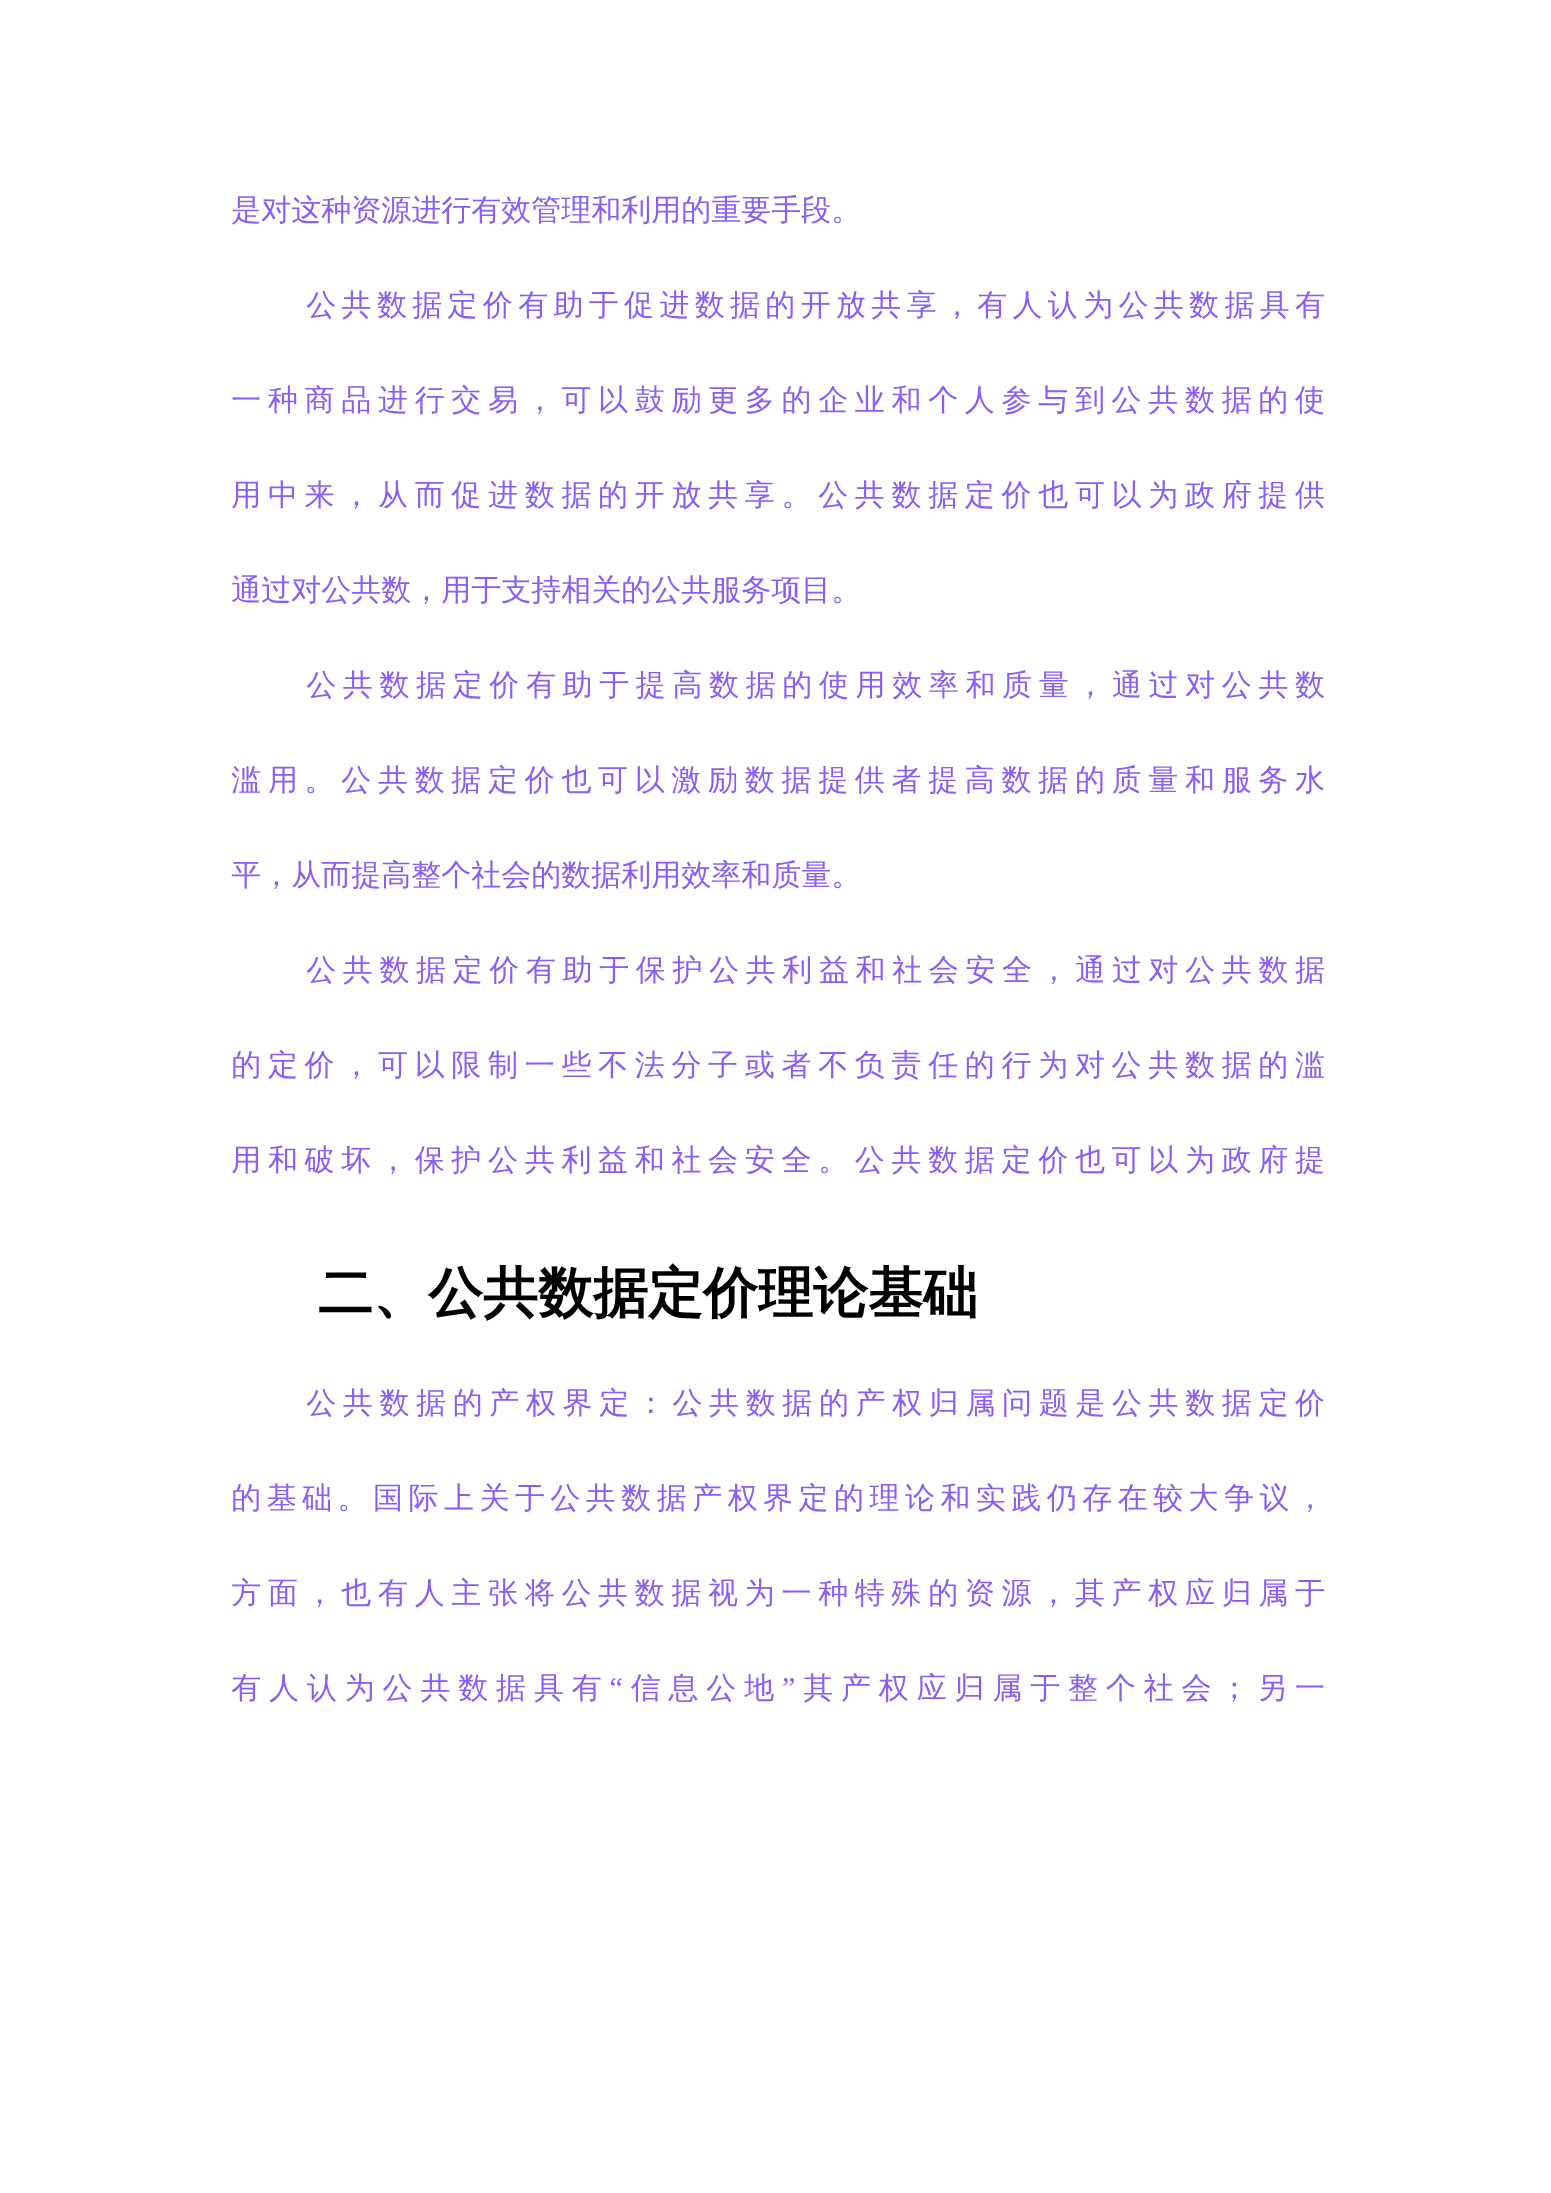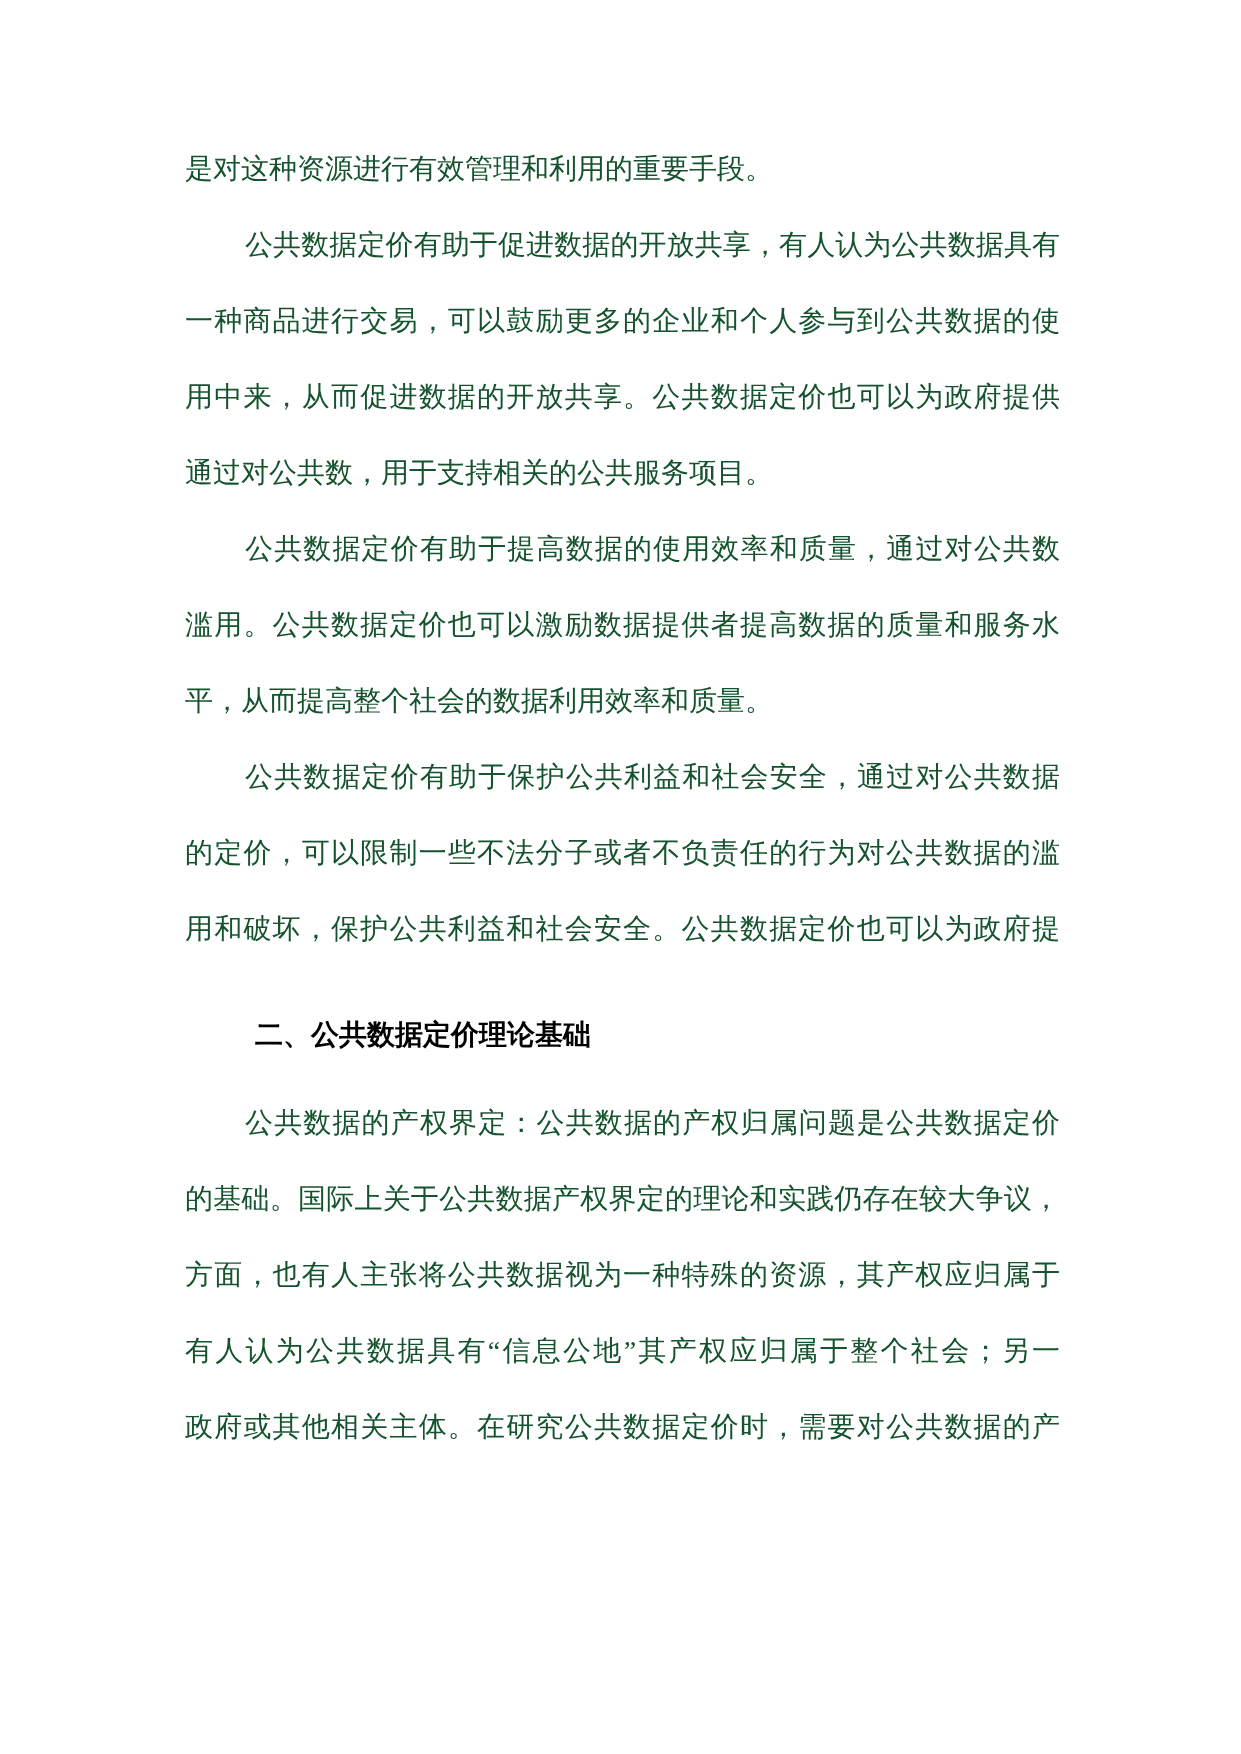--- a/index.html
+++ b/index.html
@@ -16,40 +16,40 @@
     font-family: "Liberation Serif", "DejaVu Serif", serif;
   }
   .doc-body {
     position: absolute;
     left: 185px;
     top: 131px;
     width: 875px;
     color: #000000;
   }
   .line {
-    font-size: 28px;
+    font-size: 24px;
     line-height: 76px;
     height: 76px;
-    color: #14532d;
+    color: #8b5cf6;
     text-align: justify;
     text-align-last: justify;
     text-justify: inter-character;
     font-family: "Liberation Serif", "DejaVu Serif", serif;
   }
   .line.first-indent {
     padding-left: 60px;
   }
   .line.final {
     text-align: left;
     text-align-last: left;
   }
   .heading {
     font-family: "Liberation Sans", "DejaVu Sans", sans-serif;
     font-weight: 700;
-    font-size: 28px;
+    font-size: 44px;
     line-height: 96px;
     height: 96px;
     margin-top: 20px;
     margin-bottom: 2px;
     padding-left: 70px;
     color: #000000;
     text-align: left;
     white-space: nowrap;
   }
 </style>
@@ -67,15 +67,14 @@
       <div class="line">滥用。公共数据定价也可以激励数据提供者提高数据的质量和服务水</div>
       <div class="line final">平，从而提高整个社会的数据利用效率和质量。</div>
       <div class="line first-indent">公共数据定价有助于保护公共利益和社会安全，通过对公共数据</div>
       <div class="line">的定价，可以限制一些不法分子或者不负责任的行为对公共数据的滥</div>
       <div class="line">用和破坏，保护公共利益和社会安全。公共数据定价也可以为政府提</div>
       <div class="heading">二、公共数据定价理论基础</div>
       <div class="line first-indent">公共数据的产权界定：公共数据的产权归属问题是公共数据定价</div>
       <div class="line">的基础。国际上关于公共数据产权界定的理论和实践仍存在较大争议，</div>
       <div class="line">方面，也有人主张将公共数据视为一种特殊的资源，其产权应归属于</div>
       <div class="line">有人认为公共数据具有“信息公地”其产权应归属于整个社会；另一</div>
-      <div class="line">政府或其他相关主体。在研究公共数据定价时，需要对公共数据的产</div>
     </div>
 </div>
 
 </body></html>

